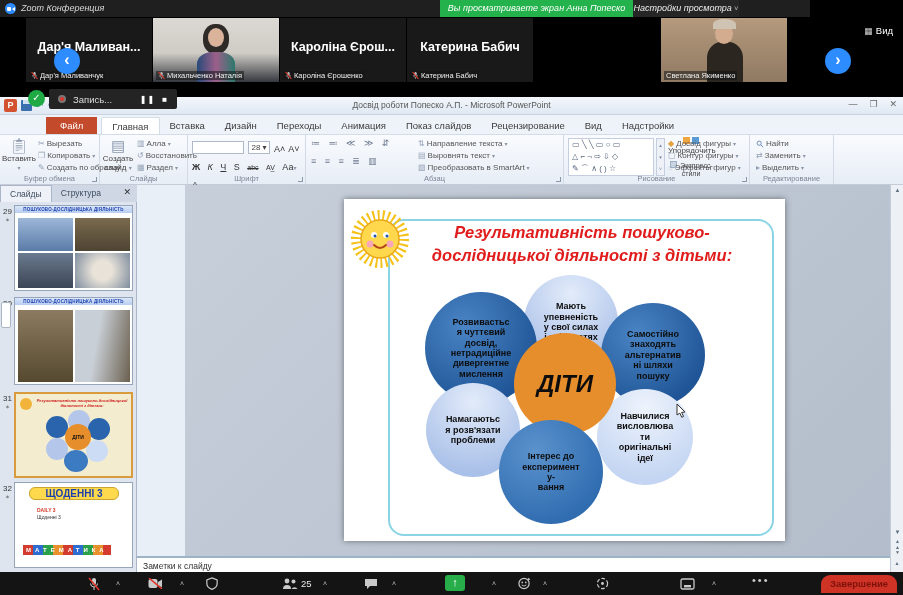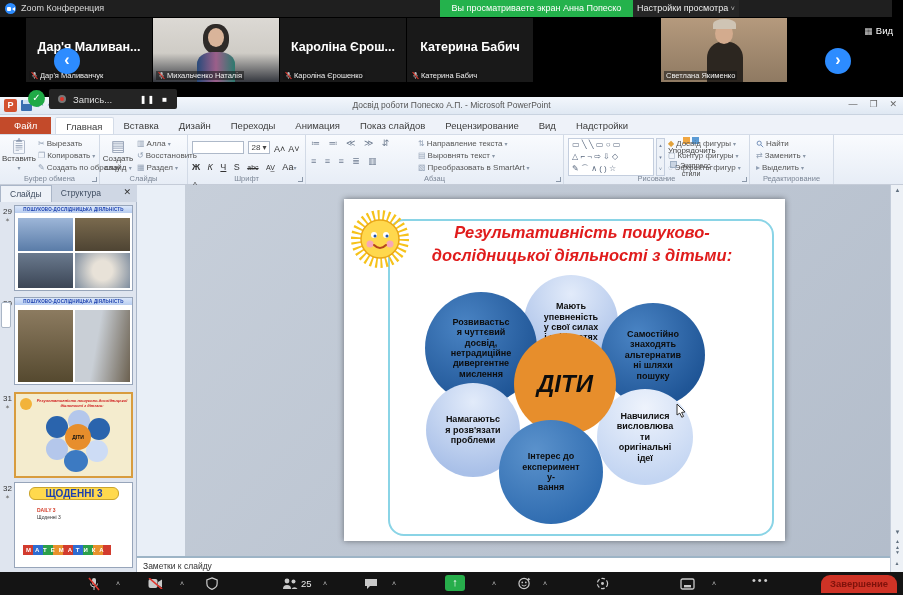--- a/index.html
+++ b/index.html
@@ -1,19 +1,19 @@
 <!DOCTYPE html>
 <html><head>
 <meta charset="utf-8">
 <style>
   * { margin:0; padding:0; box-sizing:border-box; }
   html,body { width:903px; height:595px; overflow:hidden; background:#000;
     font-family:"Liberation Sans", sans-serif; }
   
-  #top-bar { position:absolute; left:0; top:0; width:892px; height:17px; background:#1f1f1f; }
+  #top-bar { position:absolute; left:0; top:0; width:810px; height:17px; background:#1f1f1f;font-style:italic; }
   #zoom-logo { position:absolute; left:5px; top:3px; width:11px; height:11px; border-radius:50%;
     background:#2d8cff; }
   #zoom-logo::after { content:""; position:absolute; left:2px; top:3.5px; width:4px; height:4px;
     background:#fff; border-radius:1px; }
   #zoom-logo::before { content:""; position:absolute; left:6.5px; top:3.5px; width:0; height:0;
     border-top:2px solid transparent; border-bottom:2px solid transparent; border-right:3px solid #fff; }
   #app-title { position:absolute; left:21px; top:3px; font-size:9px; color:#d8d8d8; }
   #view-banner { position:absolute; left:440px; top:0; width:193px; height:17px; background:#24b24c;
     color:#fff; font-size:9px; text-align:center; line-height:17px; }
   #view-settings { position:absolute; left:633px; top:0; width:106px; height:17px; background:#262626;
@@ -46,21 +46,21 @@
   #pp-qat { position:absolute; left:4px; top:2px; display:flex; gap:4px; align-items:center; }
   #pp-icon { width:13px; height:13px; background:#d35230; color:#fff; font-size:9px; font-weight:bold;
     text-align:center; line-height:13px; border-radius:2px; }
   #save-icon { width:11px; height:11px; background:#3a6fb0; border-radius:1px; position:relative; }
   #save-icon::after{ content:""; position:absolute; left:2px; top:0; width:7px; height:4px; background:#cfe0f2;}
   .qat-g { color:#7d9cc8; font-size:9px; }
   #pp-title { position:absolute; left:0; right:0; top:3px; text-align:center; font-size:8.5px; color:#555; }
   #win-controls { position:absolute; right:6px; top:2px; display:flex; gap:12px; color:#666; font-size:9px; }
   
   #ribbon-tabs { position:absolute; left:0; top:18px; width:903px; height:20px; background:#eef2f9;
-    border-bottom:1px solid #d4dce8; display:flex; align-items:flex-end; }
+    border-bottom:1px solid #d4dce8; display:flex; align-items:flex-end;padding-left:46px; }
   #tab-file { background:#c34a2a; color:#fff; font-size:9.5px; padding:3px 14px; height:17px; margin-right:4px;}
   .rtab { font-size:9.5px; color:#3c3c3c; padding:3px 10px; height:17px; }
   .rtab.active { background:#fff; border:1px solid #d4dce8; border-bottom:none; border-radius:2px 2px 0 0;}
   
   #ribbon { position:absolute; left:0; top:38px; width:903px; height:50px;
     background:linear-gradient(#f9fbfe,#e7edf6); border-bottom:1px solid #c5ccd8; }
   .rgroup { position:absolute; top:0; height:49px; border-right:1px solid #d2dae6; }
   .glabel { position:absolute; bottom:1px; left:0; right:0; text-align:center; font-size:7.5px; color:#7b8696; }
   .dlg { position:absolute; right:2px; bottom:2px; width:5px; height:5px;
     border-right:1px solid #8a97a8; border-bottom:1px solid #8a97a8; }

